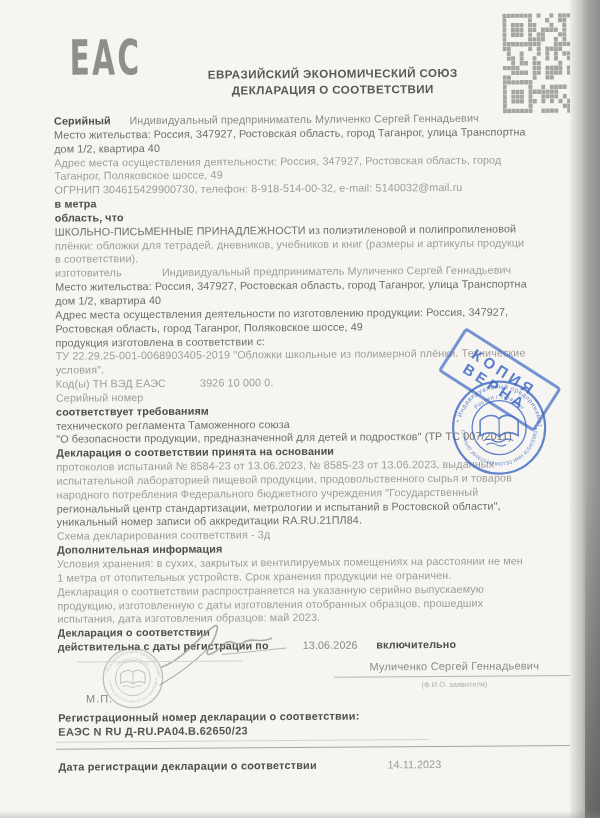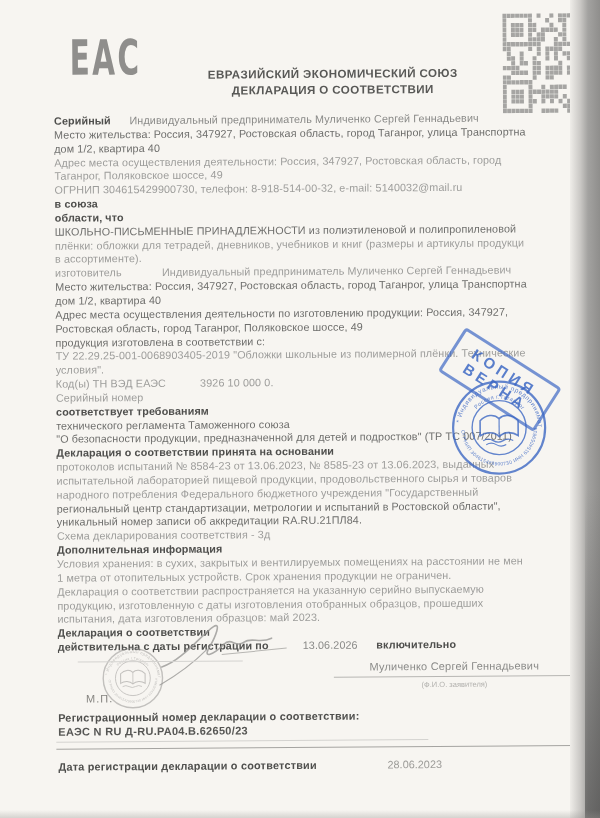--- a/index.html
+++ b/index.html
@@ -339,25 +339,25 @@
           <rect x="24.599999999999998" y="82" width="3.772" height="3.772" fill="#9b9b99"></rect>
         </svg></div>
 
     <div class="body-text" id="docbody">
         <div class="ln"><span class="bld">Серийный</span><span>&nbsp;&nbsp;&nbsp;&nbsp;&nbsp;&nbsp;Индивидуальный предприниматель Муличенко Сергей Геннадьевич</span></div>
         <div class="ln dk"><span>Место жительства: Россия, 347927, Ростовская область, город Таганрог, улица Транспортна</span></div>
         <div class="ln dk"><span>дом 1/2, квартира 40</span></div>
         <div class="ln lt"><span>Адрес места осуществления деятельности: Россия, 347927, Ростовская область, город</span></div>
         <div class="ln lt"><span>Таганрог, Поляковское шоссе, 49</span></div>
         <div class="ln lt"><span>ОГРНИП 304615429900730, телефон: 8-918-514-00-32, e-mail: 5140032@mail.ru</span></div>
-        <div class="ln"><span class="bld">в союза</span></div>
-        <div class="ln"><span class="bld">области, что</span></div>
+        <div class="ln"><span class="bld">в метра</span></div>
+        <div class="ln"><span class="bld">область, что</span></div>
         <div class="ln dk"><span>ШКОЛЬНО-ПИСЬМЕННЫЕ ПРИНАДЛЕЖНОСТИ из полиэтиленовой и полипропиленовой</span></div>
         <div class="ln lt"><span>плёнки: обложки для тетрадей, дневников, учебников и книг (размеры и артикулы продукци</span></div>
-        <div class="ln lt"><span>в ассортименте).</span></div>
+        <div class="ln lt"><span>в соответствии).</span></div>
         <div class="ln lt"><span>изготовитель&nbsp;&nbsp;&nbsp;&nbsp;&nbsp;&nbsp;&nbsp;&nbsp;&nbsp;&nbsp;&nbsp;&nbsp;&nbsp;Индивидуальный предприниматель Муличенко Сергей Геннадьевич</span></div>
         <div class="ln dk"><span>Место жительства: Россия, 347927, Ростовская область, город Таганрог, улица Транспортна</span></div>
         <div class="ln dk"><span>дом 1/2, квартира 40</span></div>
         <div class="ln dk"><span>Адрес места осуществления деятельности по изготовлению продукции: Россия, 347927,</span></div>
         <div class="ln dk"><span>Ростовская область, город Таганрог, Поляковское шоссе, 49</span></div>
         <div class="ln dk"><span>продукция изготовлена в соответствии с:</span></div>
         <div class="ln lt"><span>ТУ 22.29.25-001-0068903405-2019 "Обложки школьные из полимерной плёнки. Технические</span></div>
         <div class="ln lt"><span>условия".</span></div>
         <div class="ln lt"><span>Код(ы) ТН ВЭД ЕАЭС&nbsp;&nbsp;&nbsp;&nbsp;&nbsp;&nbsp;&nbsp;&nbsp;&nbsp;&nbsp;&nbsp;3926 10 000 0.</span></div>
         <div class="ln lt"><span>Серийный номер</span></div>
@@ -446,20 +446,20 @@
     <div class="hline faint" style="left:54px;top:740px;width:372px;"></div>
     <div class="hline strong" style="left:54px;top:747px;width:518px;"></div>
 
     <div class="signatory-name">Муличенко Сергей Геннадьевич</div>
     <div class="signatory-caption">(Ф.И.О. заявителя)</div>
     <div class="mp-label">М.П.</div>
 
     <div class="reg-label">Регистрационный номер декларации о соответствии:</div>
     <div class="reg-number">ЕАЭС N RU Д-RU.РА04.В.62650/23</div>
     <div class="date-label">Дата регистрации декларации о соответствии</div>
-    <div class="date-value">28.06.2023</div>
+    <div class="date-value">14.11.2023</div>
 
   </div>
 
   <div class="scan-strip"></div>
   <div class="scan-strip-dark"></div>
   <div class="scan-bottom"></div>
 </div>
 
 </body></html>

